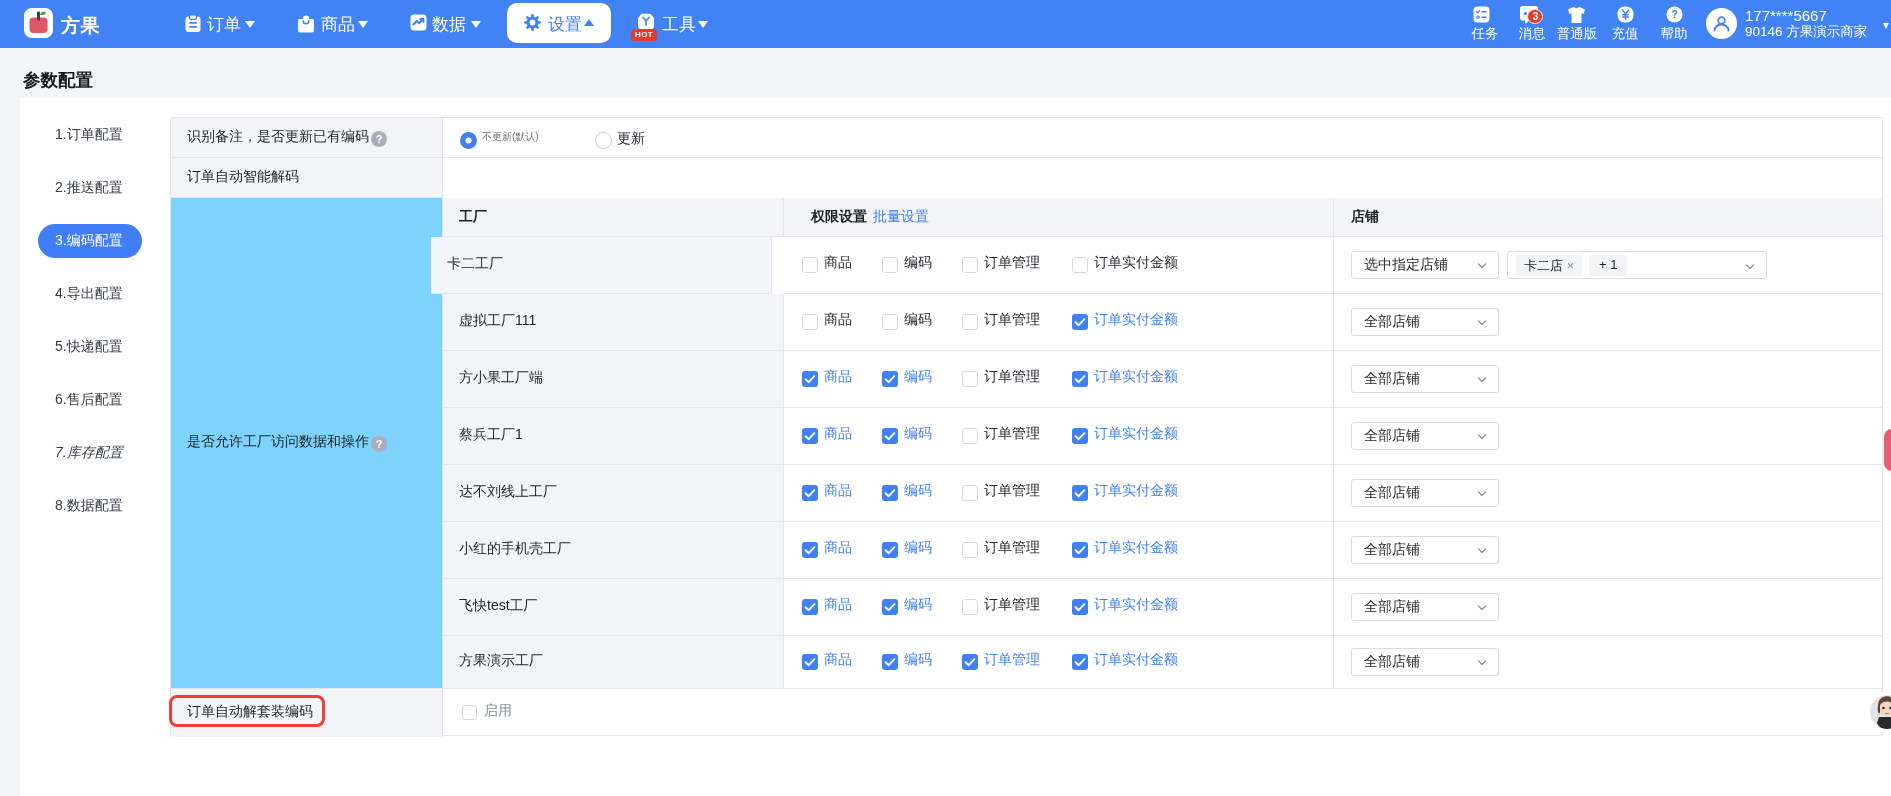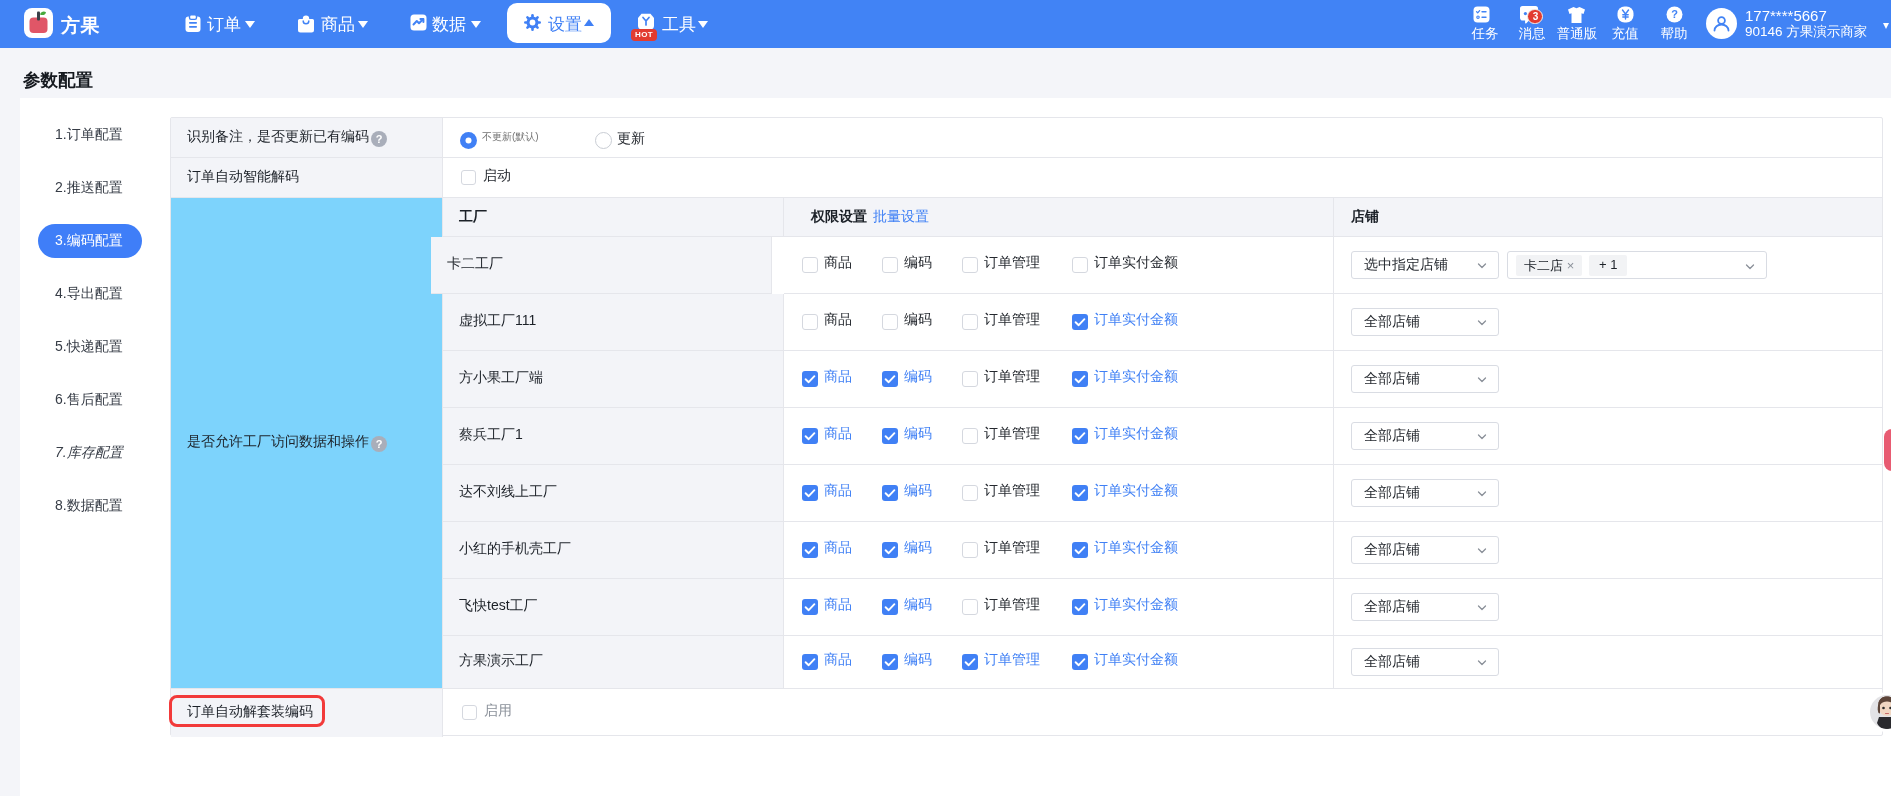--- a/index.html
+++ b/index.html
@@ -129,26 +129,20 @@
 <div class="abs" style="left:-2px;top:577px;width:156px;height:32px;border:3px solid #f23a3a;border-radius:8px;"></div>
 <div class="abs" style="left:272px;top:0;width:1439px;height:40px;border-bottom:1px solid #e5e6eb;">
 <svg style="position:absolute;left:17px;top:14px" width="17" height="17" viewBox="0 0 17 17">
 <circle cx="8.5" cy="8.5" r="8.5" fill="#4080f5"></circle>
         <circle cx="8.5" cy="8.5" r="3" fill="#fff"></circle>
       </svg>
 <div style="position:absolute;left:39px;top:12px;font-size:10px;color:#737373;">不更新(默认)</div>
 <div style="position:absolute;left:152px;top:14px;width:17px;height:17px;background:#fff;border:1.5px solid #c9cdd4;border-radius:50%;box-sizing:border-box;"></div>
 <div style="position:absolute;left:174px;top:12px;font-size:14px;color:#25292f;">更新</div>
 </div>
-<div class="abs" style="left:272px;top:40px;width:1439px;height:40px;border-bottom:1px solid #e5e6eb;position:relative;">
-<div style="position:relative;width:100%;height:100%;">
-<div style="position:absolute;left:18px;top:12px;width:15px;height:15px;background:#fff;border:1px solid #d5d8df;border-radius:3px;box-sizing:border-box;"></div>
-        <div style="position:absolute;left:40px;top:9px;font-size:14px;color:#25292f;white-space:nowrap;">启动</div>
-</div>
-    </div>
 <div class="abs" style="left:272px;top:80px;width:341px;height:39px;background:#f3f4f8;border-right:1px solid #e5e6eb;border-bottom:1px solid #e5e6eb;">
       <div style="position:absolute;left:16px;top:10px;font-size:14px;font-weight:bold;color:#1c2128;">工厂</div>
     </div>
 <div class="abs" style="left:613px;top:80px;width:550px;height:39px;background:#f3f4f8;border-right:1px solid #e5e6eb;border-bottom:1px solid #e5e6eb;">
       <div style="position:absolute;left:27px;top:10px;font-size:14px;font-weight:bold;color:#1c2128;">权限设置 <span style="font-weight:normal;color:#4080f5;margin-left:2px;">批量设置</span></div>
     </div>
 <div class="abs" style="left:1163px;top:80px;width:548px;height:39px;background:#f3f4f8;border-bottom:1px solid #e5e6eb;">
       <div style="position:absolute;left:17px;top:10px;font-size:14px;font-weight:bold;color:#1c2128;">店铺</div>
     </div>
 <div class="abs" style="left:260px;top:119px;width:341px;height:57px;background:#f3f4f8;border-right:1px solid #e5e6eb;border-bottom:1px solid #e5e6eb;">

